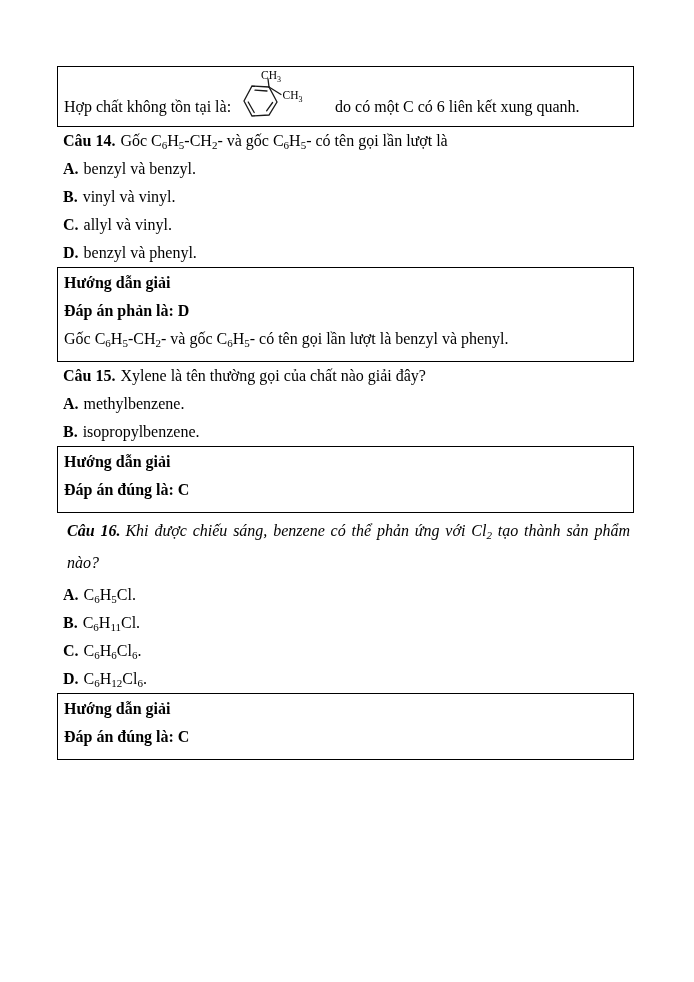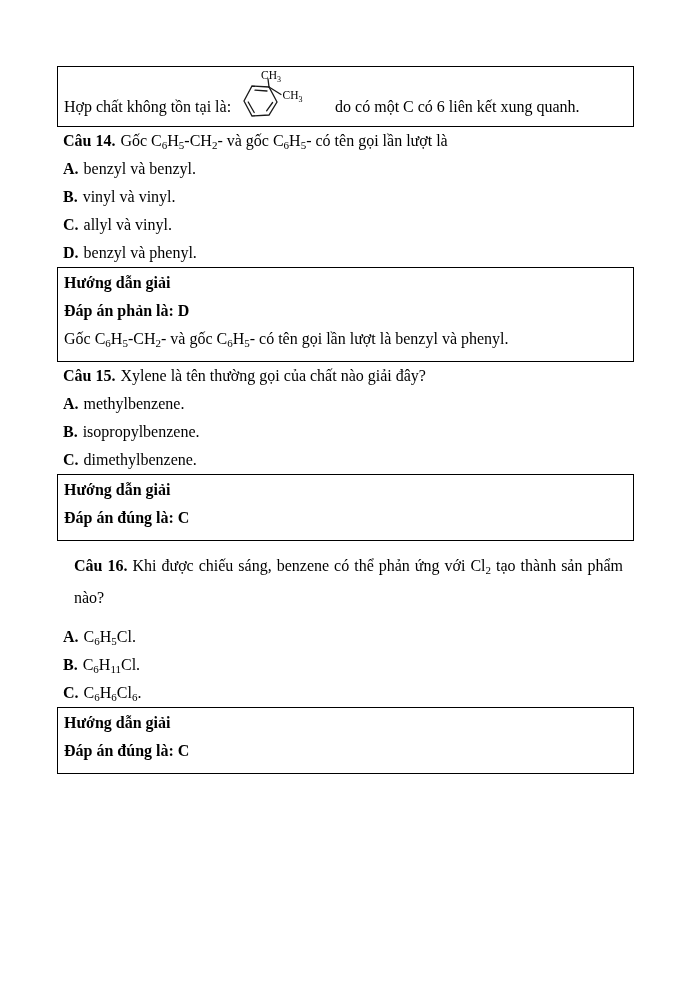--- a/index.html
+++ b/index.html
@@ -15,21 +15,21 @@
   
   .frame{border:1.5px solid #000;box-sizing:border-box;}
   .intro-box{
     height:61px;display:flex;align-items:flex-end;
     padding:0 4px 0 6px;
   }
   .intro-box .txt{padding-bottom:10px;white-space:nowrap;}
   .intro-box svg{flex:0 0 auto;margin:0 16px 3px 8px;}
   .sol-box{padding:1px 6px 8px 6px;}
   .line{margin:0;padding-left:6px;line-height:28px;height:28px;white-space:nowrap;overflow:visible;}
-  .para{margin:11px;padding-left:6px;line-height:28px;text-align:justify;}
+  .para{margin:4px;padding-left:6px;line-height:28px;text-align:justify;font-style:italic;}
   .sol-box .line{padding-left:0;}
   .q-label{margin-right:5px;}
   .opt-letter{margin-right:5px;}
 </style>
 </head>
 <body>
 
 <div class="page">
   <div class="content">
 
@@ -61,31 +61,31 @@
 
     <div class="frame sol-box">
       <p class="line"><b>Hướng dẫn giải</b></p>
       <p class="line"><b>Đáp án phản là: D</b></p>
       <p class="line"><span>Gốc C</span><span class="sub">6</span><span>H</span><span class="sub">5</span><span>-CH</span><span class="sub">2</span><span>- và gốc C</span><span class="sub">6</span><span>H</span><span class="sub">5</span><span>- có tên gọi lần lượt là benzyl và phenyl.</span></p>
     </div>
 
     <p class="line"><b class="q-label">Câu 15.</b><span><span>Xylene là tên thường gọi của chất nào giải đây?</span></span></p>
     <p class="line"><b class="opt-letter">A.</b><span><span>methylbenzene.</span></span></p>
     <p class="line"><b class="opt-letter">B.</b><span><span>isopropylbenzene.</span></span></p>
-    <p class="line"><b class="opt-letter">C.</b><span><span>dimethylbenzene.</span></span></p>
 
     <div class="frame sol-box">
       <p class="line"><b>Hướng dẫn giải</b></p>
       <p class="line"><b>Đáp án đúng là: C</b></p>
     </div>
 
     <p class="para"><b class="q-label">Câu 16.</b><span><span>Khi được chiếu sáng, benzene có thể phản ứng với Cl</span><span class="sub">2</span><span> tạo thành sản phẩm nào?</span></span></p>
     <p class="line"><b class="opt-letter">A.</b><span><span>C</span><span class="sub">6</span><span>H</span><span class="sub">5</span><span>Cl.</span></span></p>
     <p class="line"><b class="opt-letter">B.</b><span><span>C</span><span class="sub">6</span><span>H</span><span class="sub">11</span><span>Cl.</span></span></p>
     <p class="line"><b class="opt-letter">C.</b><span><span>C</span><span class="sub">6</span><span>H</span><span class="sub">6</span><span>Cl</span><span class="sub">6</span><span>.</span></span></p>
+    <p class="line"><b class="opt-letter">D.</b><span><span>C</span><span class="sub">6</span><span>H</span><span class="sub">12</span><span>Cl</span><span class="sub">6</span><span>.</span></span></p>
 
     <div class="frame sol-box">
       <p class="line"><b>Hướng dẫn giải</b></p>
       <p class="line"><b>Đáp án đúng là: C</b></p>
     </div>
 
   </div>
 </div>
 
 </body></html>

